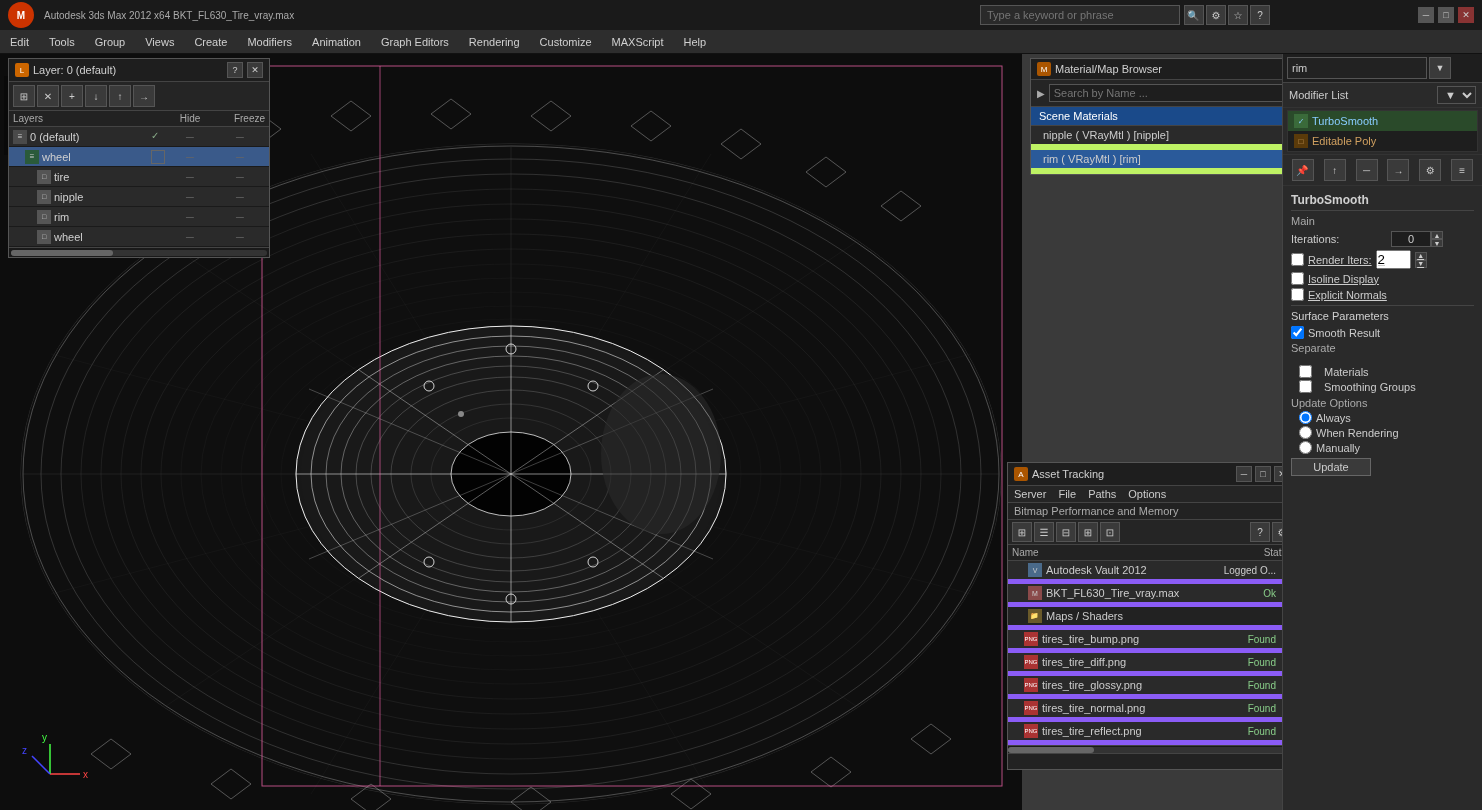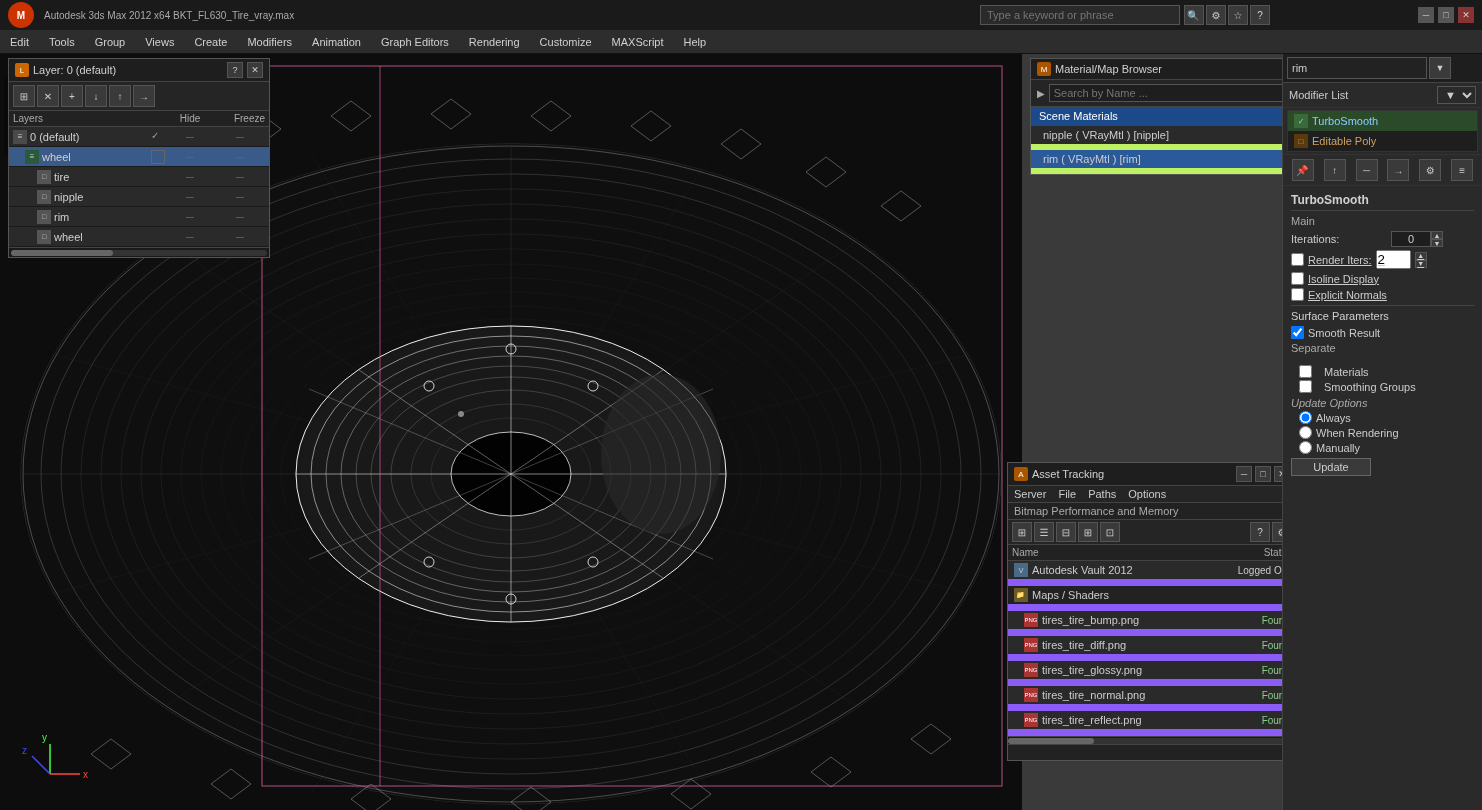--- a/index.html
+++ b/index.html
@@ -374,24 +374,24 @@
     #at-col-headers {
       display: flex;
       background: #222;
       padding: 2px 4px;
       border-bottom: 1px solid #444;
       font-size: 10px; color: #aaa;
     }
     #at-col-headers .col-name { flex: 1; }
     #at-col-headers .col-status { width: 60px; text-align: right; }
     .at-row {
-      padding: 2px 6px;
+      padding: 2px 20px;
       font-size: 11px;
       color: #ccc;
-      border-bottom: 7px solid #8b5cf6;
+      border-bottom: 5px solid #8b5cf6;
       display: flex; align-items: center;
     }
     .at-row .at-row-icon {
       width: 14px; height: 14px;
       margin-right: 4px;
       background: #555;
       display: flex; align-items: center; justify-content: center;
       font-size: 7px;
     }
     .at-row .at-row-name { flex: 1; }
@@ -563,21 +563,21 @@
     }
     #ts-separate-label {
       color: #aaa; font-size: 11px; margin-bottom: 11px;
     }
     .ts-sep-row {
       display: flex; align-items: center; gap: 12px;
       margin-bottom: 2px; font-size: 11px; color: #ccc;
       padding-left: 8px;
     }
     #ts-update-label {
-      color: #aaa; font-size: 11px; margin: 4px 0 2px; font-style: italic;
+      color: #aaa; font-size: 11px; margin: 4px 0 2px;
     }
     .ts-radio-row {
       display: flex; align-items: center; gap: 4px;
       margin-bottom: 2px; font-size: 11px; color: #ccc;
       padding-left: 8px;
     }
     #ts-update-btn {
       background: #3a3a3a;
       border: 1px solid #666;
       color: #ccc;
@@ -943,20 +943,25 @@
   <div id="at-col-headers">
     <span class="col-name">Name</span>
     <span class="col-status">Status</span>
   </div>
 
   <div class="at-row">
     <div class="at-row-icon" style="background:#4a6a8a;">V</div>
     <span class="at-row-name">Autodesk Vault 2012</span>
     <span class="at-row-status">Logged O...</span>
   </div>
+  <div class="at-row">
+    <div class="at-row-icon" style="background:#8a4a4a;">M</div>
+    <span class="at-row-name">BKT_FL630_Tire_vray.max</span>
+    <span class="at-row-status" style="color:#88cc88;">Ok</span>
+  </div>
   <div class="at-row" style="background:#222;">
     <div class="at-row-icon" style="background:#6a5a2a;">📁</div>
     <span class="at-row-name">Maps / Shaders</span>
     <span class="at-row-status"></span>
   </div>
   <div class="at-row" style="padding-left:16px;">
     <div class="at-row-icon" style="background:#aa3333;color:#fff;font-size:6px;">PNG</div>
     <span class="at-row-name">tires_tire_bump.png</span>
     <span class="at-row-status" style="color:#88cc88;">Found</span>
   </div>

